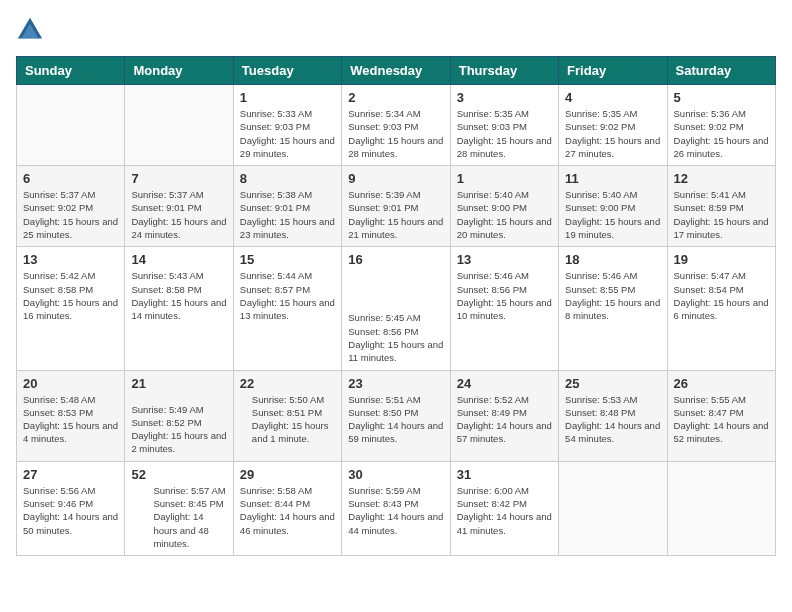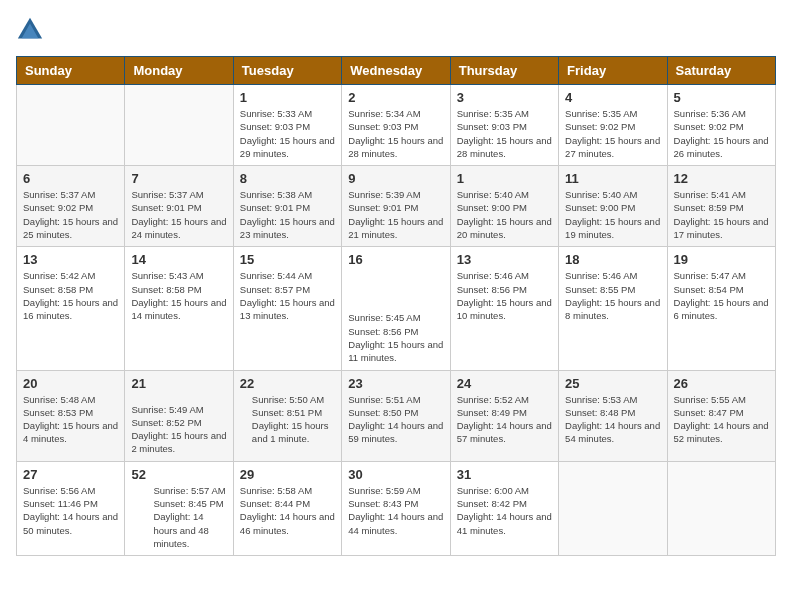--- a/index.html
+++ b/index.html
@@ -52,21 +52,21 @@
     .subtitle {
       font-size: 15px;
       color: #555;
     }
     .calendar {
       width: 100%;
       border-collapse: collapse;
       border: 1px solid #ccc;
     }
     .calendar th {
-      background-color: #a16207;
+      background-color: #0f766e;
       color: #fff;
       text-align: left;
       padding: 6px 8px;
       font-size: 13px;
       font-weight: bold;
       border: 1px solid #1e5276;
     }
     .calendar td {
       vertical-align: top;
       border: 1px solid #ccc;
@@ -290,21 +290,21 @@
           <span class="day-num">26</span>
           <div class="day-info" style="white-space: pre-line;">Sunrise: 5:55 AM
 Sunset: 8:47 PM
 Daylight: 14 hours and 52 minutes.</div>
         </td>
       </tr>
       <tr>
         <td>
           <span class="day-num">27</span>
           <div class="day-info" style="white-space: pre-line;">Sunrise: 5:56 AM
-Sunset: 11:46 PM
+Sunset: 9:46 PM
 Daylight: 14 hours and 50 minutes.</div>
         </td>
         <td>
           <span class="day-num">52</span>
           <div class="day-info" style="white-space: pre-line; margin-left: 22px;">Sunrise: 5:57 AM
 Sunset: 8:45 PM
 Daylight: 14 hours and 48 minutes.</div>
         </td>
         <td>
           <span class="day-num">29</span>

